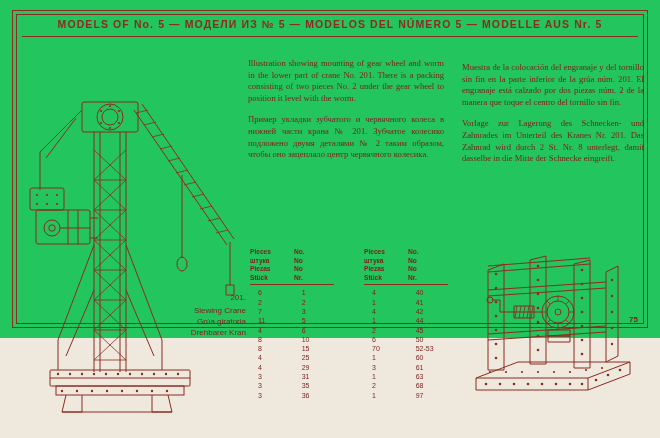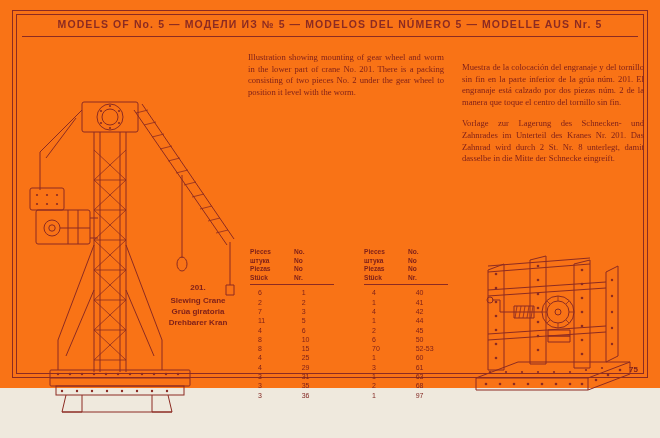--- a/index.html
+++ b/index.html
@@ -10,22 +10,22 @@
     width: 660px;
     height: 438px;
     background: #efe9dd;
     font-family: "Liberation Serif", serif;
     color: #7a1b1b;
     overflow: hidden;
   }
   .page {
     position: relative;
     width: 660px;
-    height: 388px;
-    background: #f97316;
+    height: 338px;
+    background: #22c55e;
   }
   .frame {
     position: absolute;
     left: 12px;
     top: 10px;
     right: 12px;
     bottom: 10px;
     border: 1.5px solid #8c2b22;
     box-sizing: border-box;
   }
@@ -60,35 +60,35 @@
   
   .col {
     position: absolute;
     font-family: "Liberation Serif", serif;
     font-size: 8.6px;
     line-height: 11.6px;
     color: #7d1f1a;
     text-align: justify;
   }
   .col p { margin: 0 0 10px 0; }
-  .col-en { left: 248px; top: 52px; width: 196px; }
+  .col-en { left: 248px; top: 58px; width: 196px; }
   .col-es { left: 462px; top: 62px; width: 182px; }
   .col-es p.center-last { text-align: justify; }
 
   
   .caption {
     position: absolute;
     left: 150px;
-    top: 282px;
+    top: 292px;
     width: 96px;
-    text-align: center;
+    text-align: right;
     font-family: "Liberation Sans", sans-serif;
     font-size: 8px;
     line-height: 11px;
-    font-weight: bold;
+    font-weight: normal;
     color: #7d1f1a;
   }
   .caption .num { font-size: 8px; margin-bottom: 2px; }
 
   
   .parts {
     position: absolute;
     left: 250px;
     top: 248px;
     width: 200px;
@@ -267,20 +267,21 @@
         <path d="M46 170 L46 204 M56 170 L56 204"></path>
 
         <line x1="68" y1="178" x2="76" y2="178"></line>
         <line x1="68" y1="198" x2="76" y2="198"></line>
       </g>
     </svg>
   </div>
 
   <div class="col col-en">
     <p>Illustration showing mounting of gear wheel and worm in the lower part of crane No. 201. There is a packing consisting of two pieces No. 2 under the gear wheel to position it level with the worm.</p>
+    <p>Пример укладки зубчатого и червячного колеса в нижней части крана № 201. Зубчатое колесико подложено двумя деталями № 2 таким образом, чтобы оно зацепляло центр червячного колесика.</p>
   </div>
 
   <div class="col col-es">
     <p>Muestra de la colocación del engranaje y del tornillo sin fin en la parte inferior de la grúa núm. 201. El engranaje está calzado por dos piezas núm. 2 de la manera que toque el centro del tornillo sin fin.</p>
     <p class="center-last">Vorlage zur Lagerung des Schnecken- und Zahnrades im Unterteil des Kranes Nr. 201. Das Zahnrad wird durch 2 St. Nr. 8 unterlegt, damit dasselbe in die Mitte der Schnecke eingreift.</p>
   </div>
 
   <div class="caption">
     <div class="num">201.</div>
     <div>Slewing Crane</div>

